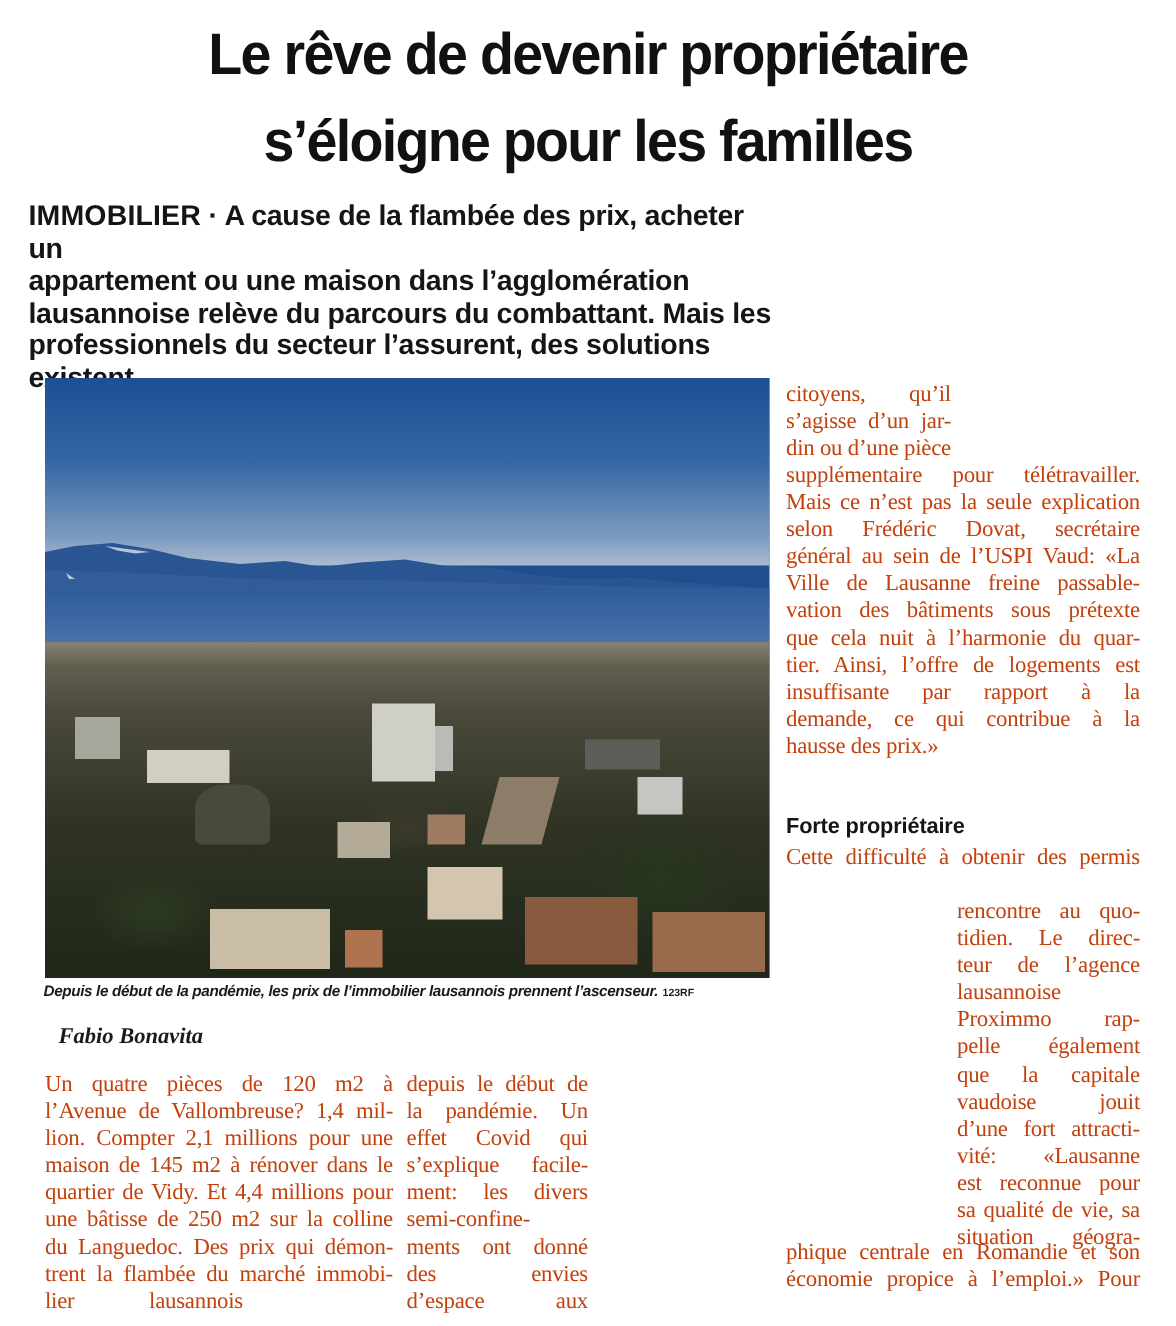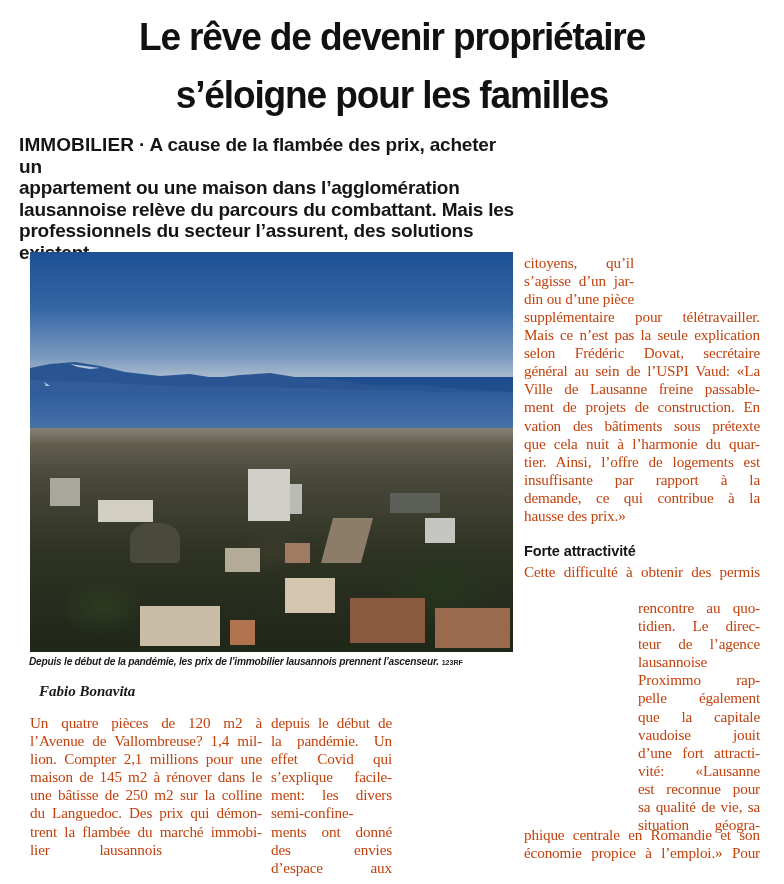--- a/index.html
+++ b/index.html
@@ -132,20 +132,21 @@
 
 <div class="caption"><span>Depuis le début de la pandémie, les prix de l’immobilier lausannois prennent l’ascenseur.</span><span class="credit">123RF</span></div>
 
 <div class="byline">Fabio Bonavita</div>
 
 <div class="body-text col1">
   <span class="ln">Un quatre pièces de 120 m2 à</span>
   <span class="ln">l’Avenue de Vallombreuse? 1,4 mil-</span>
   <span class="ln">lion. Compter 2,1 millions pour une</span>
   <span class="ln">maison de 145 m2 à rénover dans le</span>
+  <span class="ln">quartier de Vidy. Et 4,4 millions pour</span>
   <span class="ln">une bâtisse de 250 m2 sur la colline</span>
   <span class="ln">du Languedoc. Des prix qui démon-</span>
   <span class="ln">trent la flambée du marché immobi-</span>
   <span class="ln" style="width:132px">lier lausannois</span>
 </div>
 
 <div class="body-text col2">
   <span class="ln">depuis le début de</span>
   <span class="ln">la pandémie. Un</span>
   <span class="ln">effet Covid qui</span>
@@ -162,30 +163,29 @@
   <span class="ln">s’agisse d’un jar-</span>
   <span class="ln">din ou d’une pièce</span>
 </div>
 
 <div class="body-text col3b">
   <span class="ln">supplémentaire pour télétravailler.</span>
   <span class="ln">Mais ce n’est pas la seule explication</span>
   <span class="ln">selon Frédéric Dovat, secrétaire</span>
   <span class="ln">général au sein de l’USPI Vaud: «La</span>
   <span class="ln">Ville de Lausanne freine passable-</span>
-  <span class="ln">ment de projets de construction. En</span>
   <span class="ln">vation des bâtiments sous prétexte</span>
   <span class="ln">que cela nuit à l’harmonie du quar-</span>
   <span class="ln">tier. Ainsi, l’offre de logements est</span>
   <span class="ln">insuffisante par rapport à la</span>
   <span class="ln">demande, ce qui contribue à la</span>
   <span class="ln last">hausse des prix.»</span>
 </div>
 
-<div class="subhead">Forte attractivité</div>
+<div class="subhead">Forte propriétaire</div>
 
 <div class="body-text col3c">
   <span class="ln">Cette difficulté à obtenir des permis</span>
 </div>
 
 <div class="body-text col3d">
   <span class="ln">rencontre au quo-</span>
   <span class="ln">tidien. Le direc-</span>
   <span class="ln">teur de l’agence</span>
   <span class="ln last">lausannoise</span>

